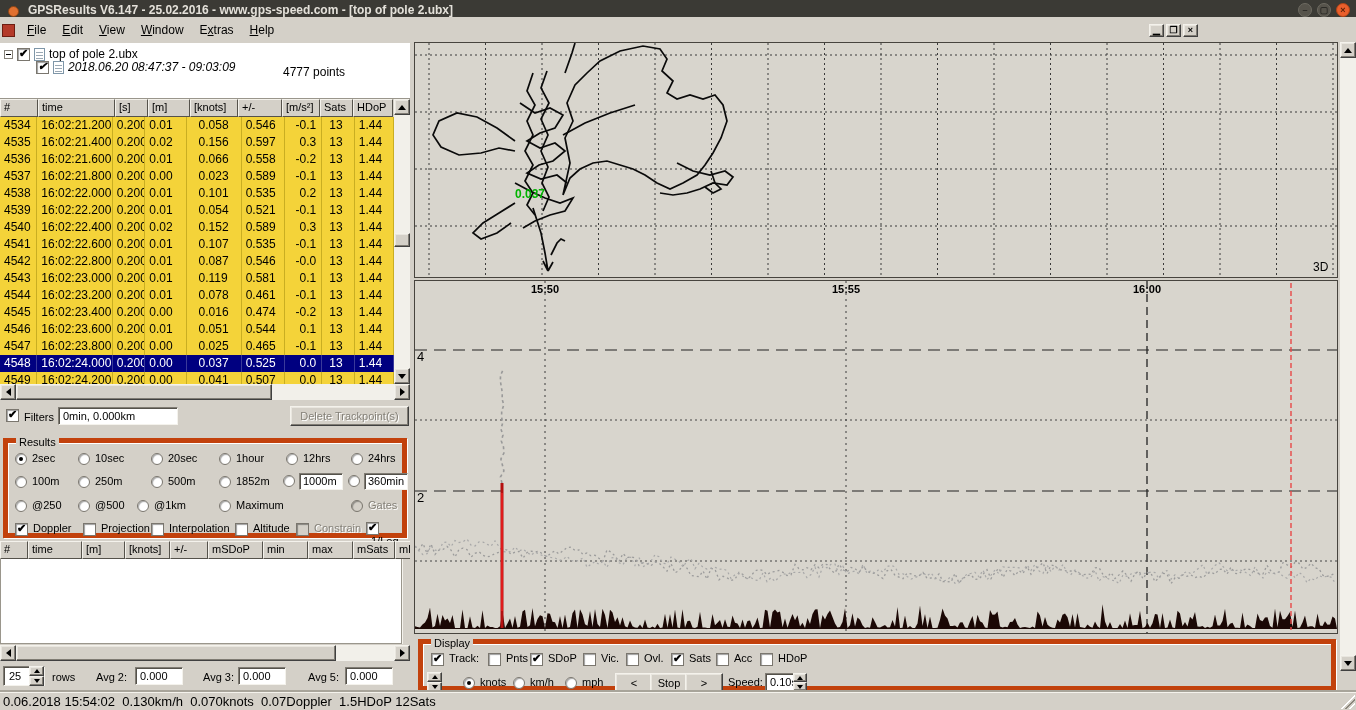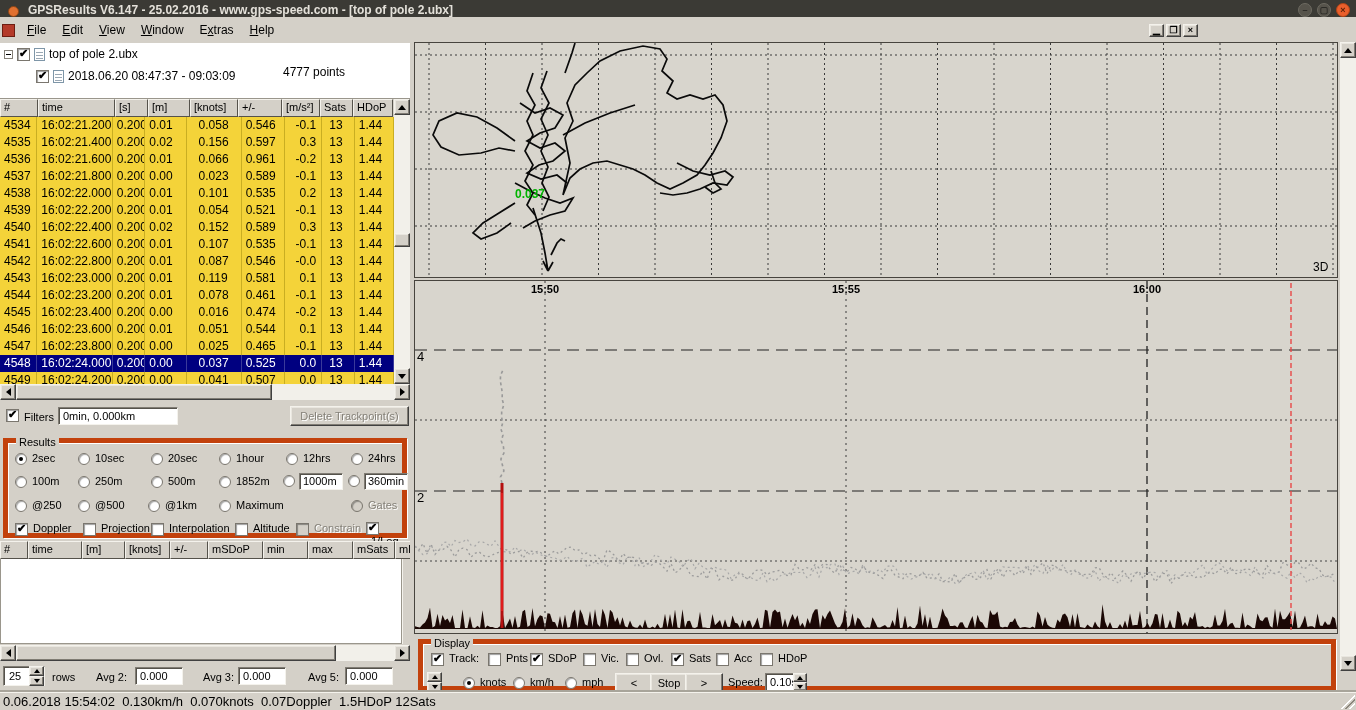--- a/index.html
+++ b/index.html
@@ -92,21 +92,21 @@
   <span class="mdi-btn raised" style="margin-right:14px;">×</span>
 </div>
 
 <div class="abs tree">
   <div class="tree-row" style="left:4px;top:3px;">
     <span class="expand-box"></span>
     <span class="cb on"></span>
     <span class="doc-icon"></span>
     <span>top of pole 2.ubx</span>
   </div>
-  <div class="tree-row" style="left:36px;top:25px;">
+  <div class="tree-row" style="left:36px;top:16px;font-style:italic;">
     <span class="cb on"></span>
     <span class="doc-icon"></span>
     <span>2018.06.20 08:47:37 - 09:03:09</span>
   </div>
   <div class="abs" style="left:283px;top:22px;font-size:12px;">4777 points</div>
 </div>
 
 <div class="abs" style="left:0;top:99px;width:394px;height:18px;">
   <div class="hrow" id="t1-header">
       <div class="hcell h1 c0">#</div>
@@ -142,21 +142,21 @@
       <div class="tcell c6">0.3</div>
       <div class="tcell c7">13</div>
       <div class="tcell c8">1.44</div>
     </div>
     <div class="trow">
       <div class="tcell c0">4536</div>
       <div class="tcell c1">16:02:21.600</div>
       <div class="tcell c2">0.200</div>
       <div class="tcell c3">0.01</div>
       <div class="tcell c4">0.066</div>
-      <div class="tcell c5">0.961</div>
+      <div class="tcell c5">0.558</div>
       <div class="tcell c6">-0.2</div>
       <div class="tcell c7">13</div>
       <div class="tcell c8">1.44</div>
     </div>
     <div class="trow">
       <div class="tcell c0">4537</div>
       <div class="tcell c1">16:02:21.800</div>
       <div class="tcell c2">0.200</div>
       <div class="tcell c3">0.00</div>
       <div class="tcell c4">0.023</div>
@@ -347,21 +347,21 @@
     <span style="position:absolute;left:211px;"><span class="rb"></span><span class="ctl-label">1852m</span></span>
     <span style="position:absolute;left:275px;"><span class="rb"></span></span>
     <div class="sunken" style="position:absolute;left:291px;top:-2px;width:44px;height:17px;line-height:15px;padding-left:3px;">1000m</div>
     <span style="position:absolute;left:340px;"><span class="rb"></span></span>
     <div class="sunken" style="position:absolute;left:356px;top:-2px;width:44px;height:17px;line-height:15px;padding-left:3px;">360min</div>
   </div>
 
   <div style="position:absolute;left:0;top:56px;height:14px;width:100%;">
     <span style="position:absolute;left:7px;"><span class="rb"></span><span class="ctl-label">@250</span></span>
     <span style="position:absolute;left:70px;"><span class="rb"></span><span class="ctl-label">@500</span></span>
-    <span style="position:absolute;left:140px;"><span class="rb"></span><span class="ctl-label">@1km</span></span>
+    <span style="position:absolute;left:129px;"><span class="rb"></span><span class="ctl-label">@1km</span></span>
     <span style="position:absolute;left:211px;"><span class="rb"></span><span class="ctl-label">Maximum</span></span>
     <span style="position:absolute;left:343px;"><span class="rb disabled"></span><span class="ctl-label dis-label">Gates</span></span>
   </div>
 
   <div style="position:absolute;left:0;top:79px;height:15px;width:100%;">
     <span style="position:absolute;left:7px;"><span class="cb on"></span><span class="ctl-label">Doppler</span></span>
     <span style="position:absolute;left:75px;"><span class="cb"></span><span class="ctl-label">Projection</span></span>
     <span style="position:absolute;left:143px;"><span class="cb"></span><span class="ctl-label">Interpolation</span></span>
     <span style="position:absolute;left:227px;"><span class="cb"></span><span class="ctl-label">Altitude</span></span>
     <span style="position:absolute;left:288px;"><span class="cb disabled"></span><span class="ctl-label dis-label">Constrain</span></span>

